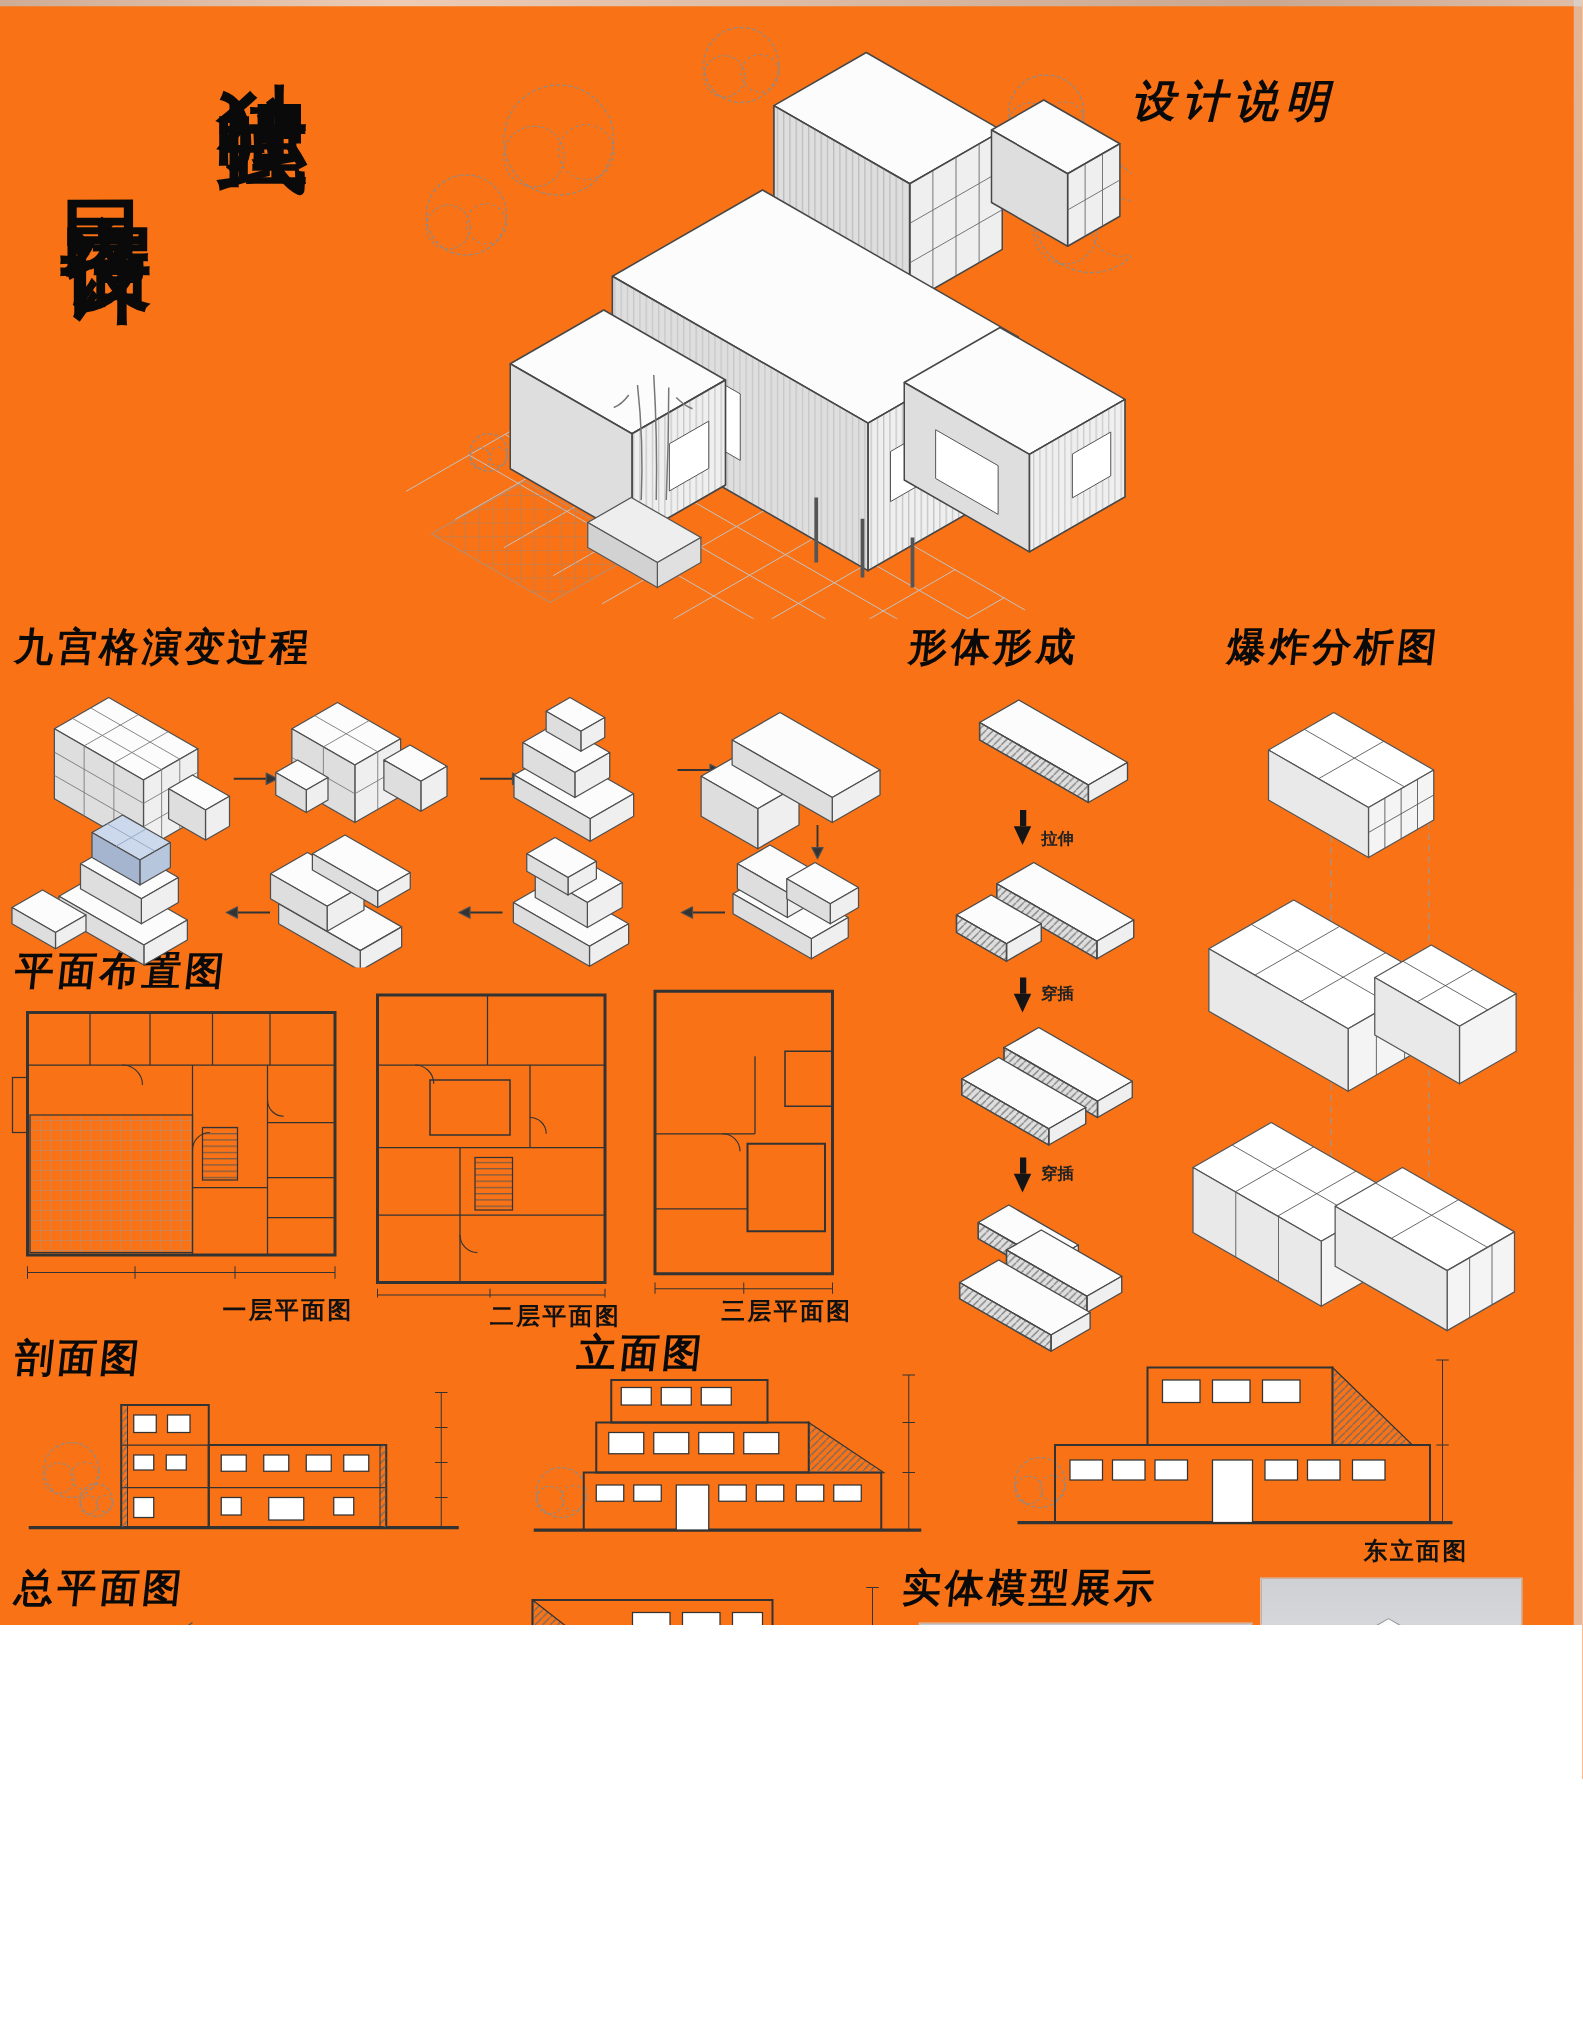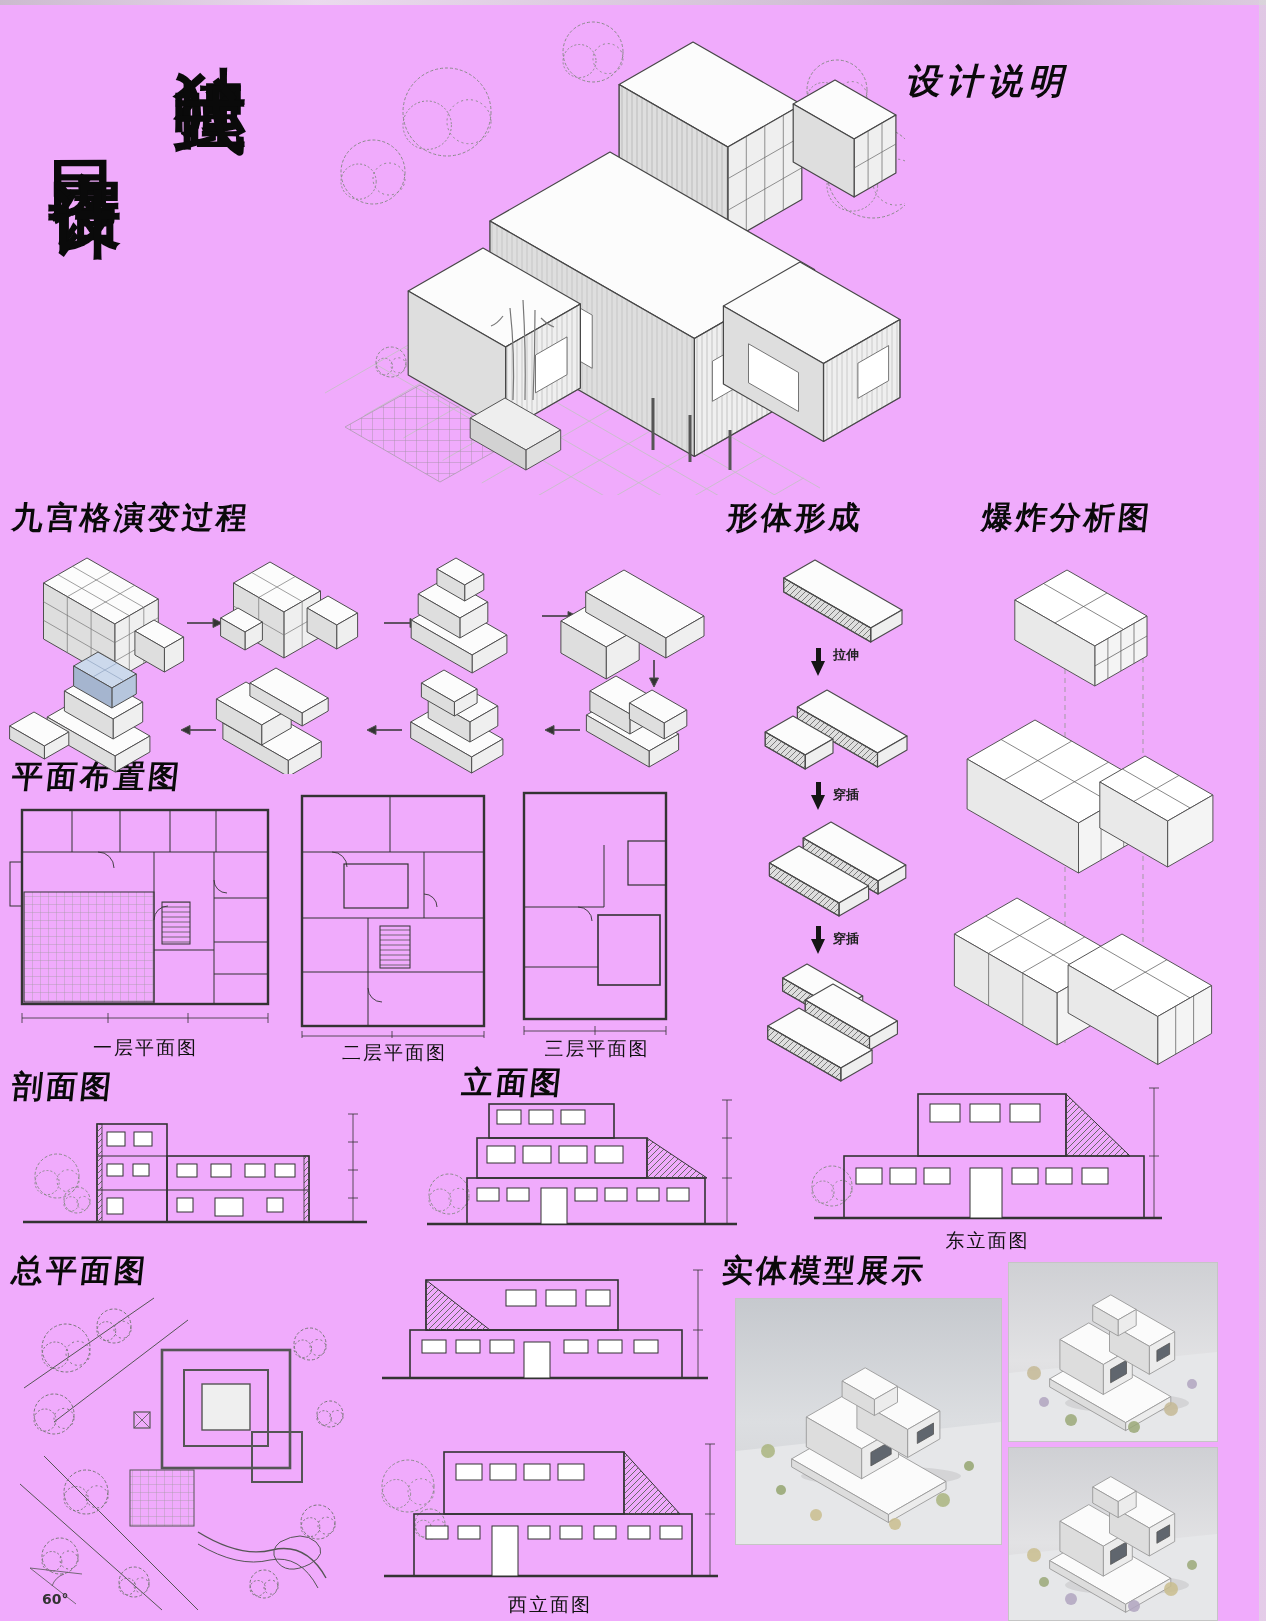--- a/index.html
+++ b/index.html
@@ -1,36 +1,36 @@
 <!DOCTYPE html>
 <html><head>
 <meta charset="utf-8">
 <style>
   *{margin:0;padding:0;box-sizing:border-box}
   html,body{background:#ffffff}
-  .board{position:relative;width:1266px;height:1621px;background:#f0abfc;overflow:hidden;
+  .board{position:relative;width:1266px;height:1300px;background:#f97316;overflow:hidden;
          font-family:"DejaVu Sans",sans-serif;color:#141414}
   .abs{position:absolute}
   .scan-top{position:absolute;left:0;top:0;width:100%;height:5px;opacity:.75;
     background:linear-gradient(90deg,#bfbfbf 0%,#e9e9e9 25%,#cfcfcf 55%,#b9b9b9 80%,#d6d6d6 100%)}
   .scan-right{position:absolute;top:0;right:0;width:7px;height:100%;opacity:.65;
     background:linear-gradient(180deg,#d8d8d8,#c9c9c9 50%,#dedede)}
   .title-col{position:absolute;writing-mode:vertical-rl;text-orientation:upright;
     font-family:"DejaVu Serif",serif;font-weight:900;font-size:72px;letter-spacing:9px;color:#0a0a0a}
   .title-right{left:163px;top:8px;height:300px}
   .title-left{left:38px;top:103px;height:400px}
   .design-notes{position:absolute;left:905px;top:58px;width:314px}
   .design-notes h2{font-family:"DejaVu Serif",serif;font-size:35px;font-weight:900;
     font-style:italic;letter-spacing:6px;color:#0a0a0a}
   .design-notes p{margin-top:16px;font-family:"DejaVu Serif",serif;font-size:21px;line-height:1.52;
     font-weight:600;letter-spacing:1px;text-indent:2em;color:#111}
   .sec{position:absolute;font-family:"DejaVu Serif",serif;font-weight:900;font-size:31px;
     letter-spacing:3px;color:#0a0a0a;transform:skewX(-6deg);white-space:nowrap}
-  .cap{position:absolute;font-family:"DejaVu Serif",serif;font-weight:400;font-size:19px;
-    letter-spacing:2px;text-align:center;color:#111}
+  .cap{position:absolute;font-family:"DejaVu Serif",serif;font-weight:700;font-size:19px;
+    letter-spacing:2px;text-align:right;color:#111}
   .form-col{position:absolute;width:185px;height:550px}
   .fsvg{position:absolute;left:0}
   .darrow{position:absolute;width:14px}
   .darrow .stem{display:block;width:5px;height:13px;background:#151515;margin:0 auto}
   .darrow .head{display:block;width:0;height:0;border-left:7px solid transparent;
     border-right:7px solid transparent;border-top:15px solid #151515}
   .form-label{position:absolute;font-size:13px;font-family:"DejaVu Serif",serif;font-weight:600;color:#222}
   .photo{position:absolute;border:1px solid #c5c5c5;overflow:hidden}
   svg{display:block}
 </style>
@@ -306,21 +306,21 @@
           <polygon points="80.0,12.0 167.0,62.0 135.7,80.0 48.7,30.0" fill="#fcfcfc"></polygon>
           <polygon points="167.0,62.0 135.7,80.0 135.7,94.0 167.0,76.0" fill="#efefef"></polygon>
           <polygon points="48.7,30.0 135.7,80.0 135.7,94.0 48.7,44.0" fill="#dedede"></polygon>
           <polygon points="48.7,30.0 135.7,80.0 135.7,94.0 48.7,44.0" fill="url(#dh)" opacity="0.85"></polygon>
         </g>
       </svg>
     <div class="darrow" style="top:106px;left:76px">
         <i class="stem"></i>
         <i class="head"></i>
       </div>
-    <span class="form-label" style="top:104px;left:98px">拉伸</span>
+    <span class="form-label" style="top:120px;left:98px">拉伸</span>
     <svg id="svg-form2" class="fsvg" style="top:138px" width="185" height="96">
         <g stroke="#4a4a4a" stroke-width="1.1" stroke-linejoin="round">
           <polygon points="92.0,10.0 172.0,56.0 142.5,73.0 62.4,27.0" fill="#fcfcfc"></polygon>
           <polygon points="172.0,56.0 142.5,73.0 142.5,87.0 172.0,70.0" fill="#efefef"></polygon>
           <polygon points="62.4,27.0 142.5,73.0 142.5,87.0 62.4,41.0" fill="#dedede"></polygon>
           <polygon points="62.4,27.0 142.5,73.0 142.5,87.0 62.4,41.0" fill="url(#dh)" opacity="0.85"></polygon>
           <polygon points="58.0,36.0 98.0,59.0 70.2,75.0 30.2,52.0" fill="#fcfcfc"></polygon>
           <polygon points="98.0,59.0 70.2,75.0 70.2,89.0 98.0,73.0" fill="#efefef"></polygon>
           <polygon points="30.2,52.0 70.2,75.0 70.2,89.0 30.2,66.0" fill="#dedede"></polygon>
           <polygon points="30.2,52.0 70.2,75.0 70.2,89.0 30.2,66.0" fill="url(#dh)" opacity="0.85"></polygon>

